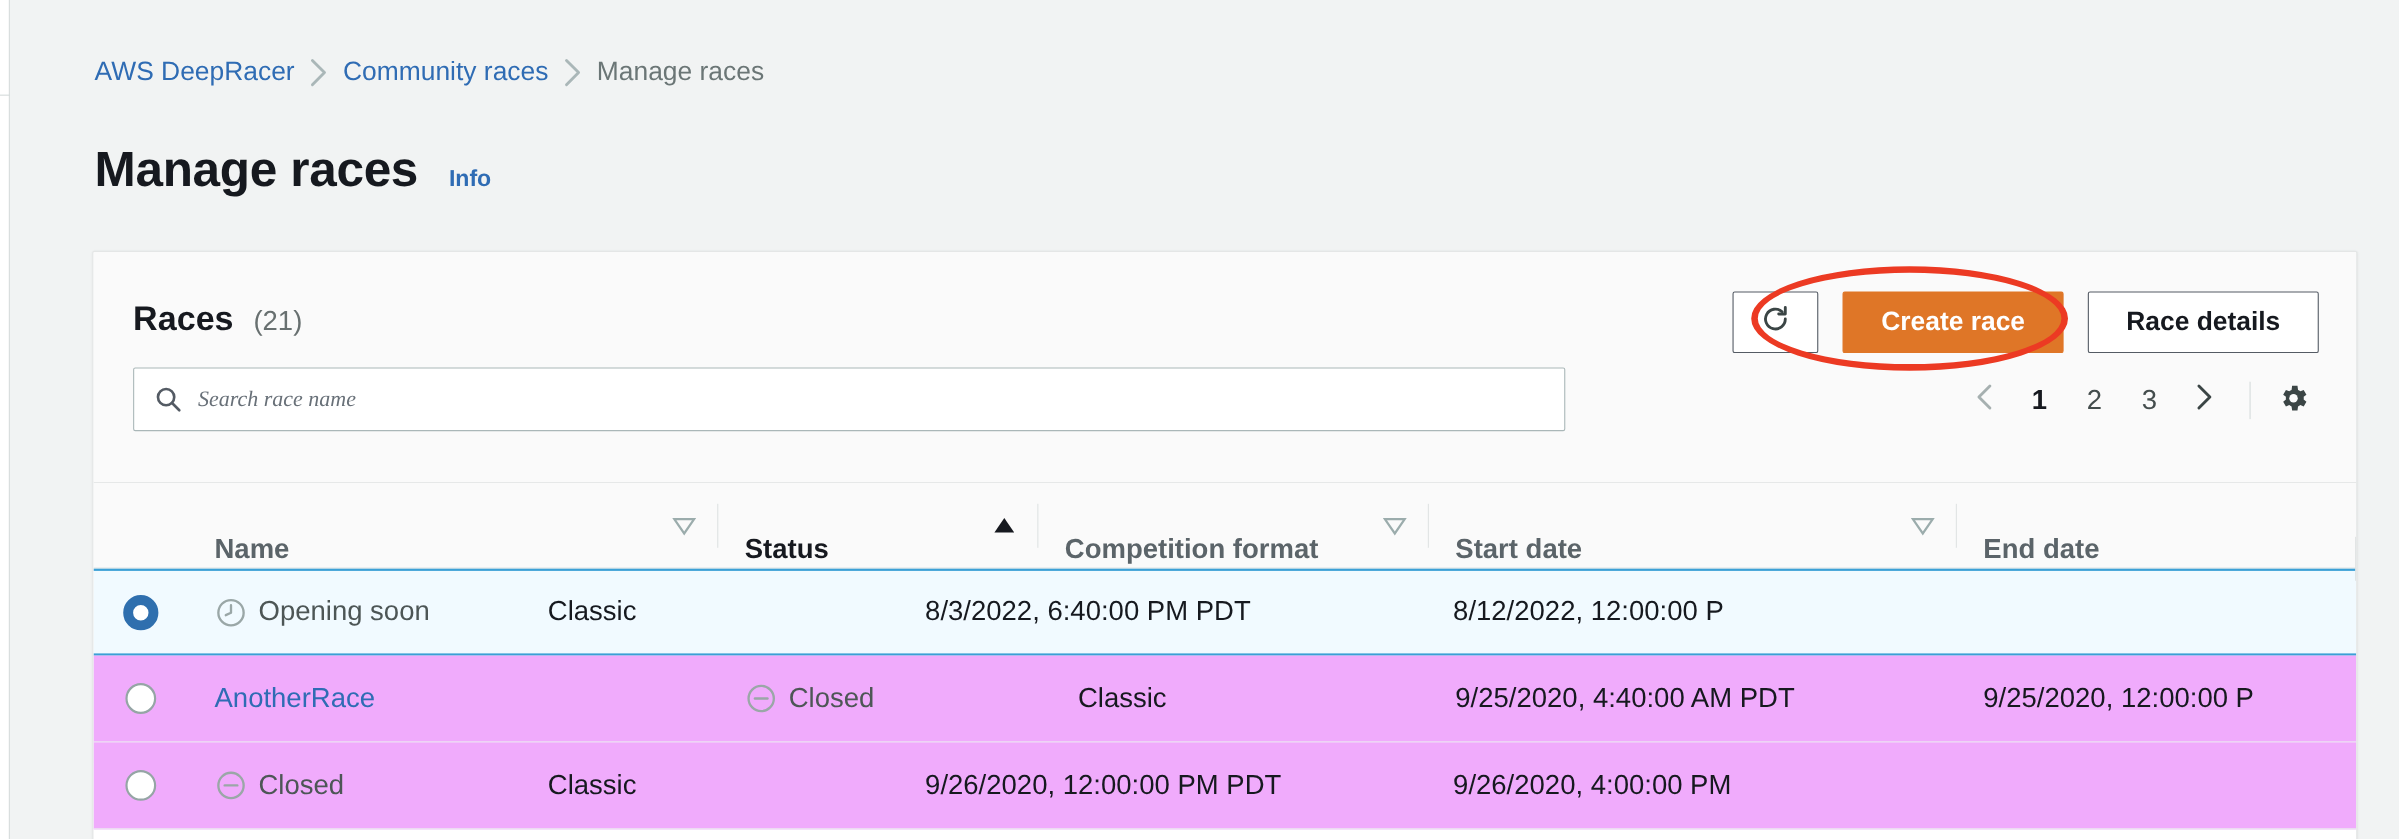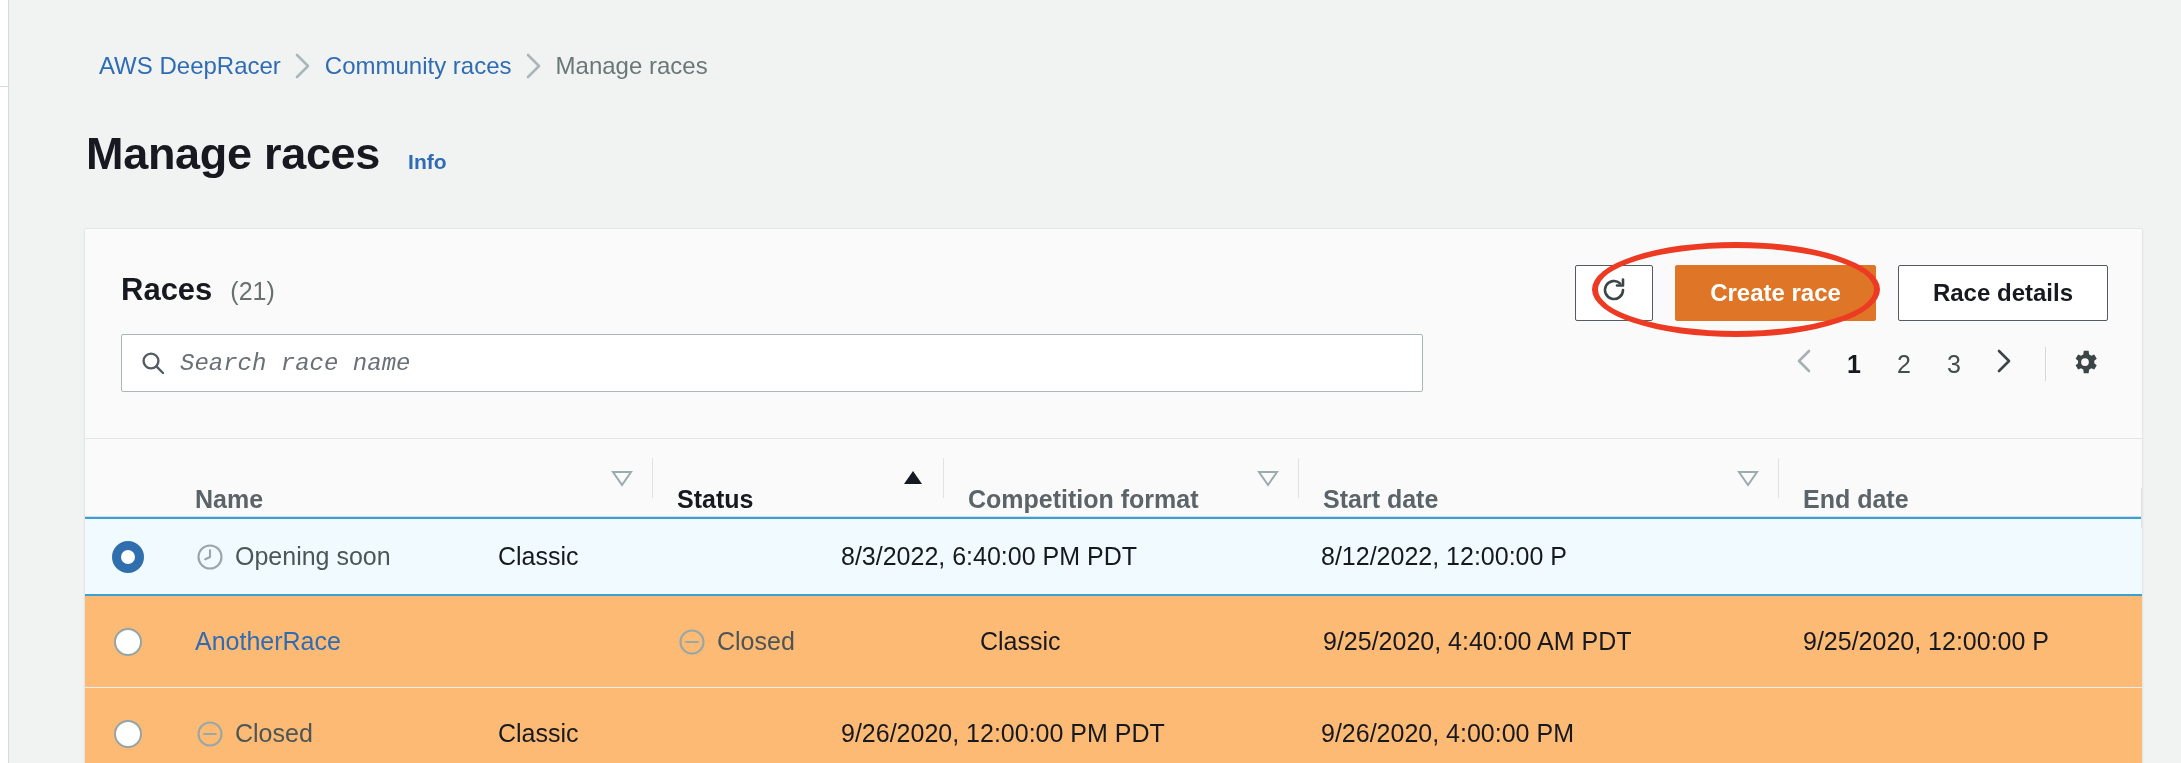--- a/index.html
+++ b/index.html
@@ -18,21 +18,21 @@
   .sidebar-edge {
     position: absolute; left: 0; top: 0; width: 9px; height: 763px;
     background: #ffffff; border-right: 1px solid #d5dbdb;
   }
   .sidebar-edge .notch {
     position: absolute; left: 0; top: 86px; width: 9px; height: 1px; background: #d5dbdb;
   }
 
   
   .breadcrumb {
-    position: absolute; left: 99px; top: 52px;
+    position: absolute; left: 86px; top: 52px;
     display: flex; align-items: center; gap: 0;
     font-size: 24px; line-height: 1;
   }
   .crumb-link { color: #2f6cb4; cursor: pointer; white-space: nowrap; }
   .crumb-current { color: #6b7676; white-space: nowrap; }
   .crumb-sep {
     width: 44px; display: flex; align-items: center; justify-content: center;
     color: #95a5a5;
   }
   .crumb-sep svg { display: block; }
@@ -70,22 +70,22 @@
     position: absolute; left: 36px; top: 105px;
     width: 1302px; height: 58px;
     background: #ffffff;
     border: 1px solid #aab7b8;
     border-radius: 2px;
     display: flex; align-items: center;
   }
   .search-icon { margin-left: 18px; margin-right: 14px; display: flex; color: #545b64; }
   .search-input {
     border: none; outline: none; background: transparent;
-    font-family: Liberation Mono, monospace;
-    font-size: 24px; color: #404040; width: 1180px;
+    font-family: Liberation Serif, serif;
+    font-size: 20px; color: #404040; width: 1180px;
   }
   .search-input::placeholder { color: #687078; font-style: italic; }
 
   
   .actions { position: absolute; right: 34px; top: 36px; display: flex; align-items: center; gap: 22px; }
   .btn {
     height: 56px; border-radius: 2px; display: flex; align-items: center; justify-content: center;
     font-size: 24px; font-weight: 700; cursor: pointer; white-space: nowrap;
     font-family: "Liberation Sans", sans-serif;
   }
@@ -105,22 +105,22 @@
   .pg-gear { width: 46px; height: 46px; display: flex; align-items: center; justify-content: center; cursor: pointer; color: #3b4545; }
 
   
   .thead {
     display: flex; align-items: center; height: 79px;
     background: #fafafa;
     border-top: 1px solid #e4e6e6;
     border-bottom: 1px solid #d8dcdc;
   }
   .tr {
-    display: flex; align-items: center; height: 92px;
-    background: #fdba74; border-bottom: 1px solid #ebeef0;
+    display: flex; align-items: center; height: 79px;
+    background: #f0abfc; border-bottom: 1px solid #ebeef0;
   }
   .tr.selected { background: #f1faff; border-top: 2px solid #3ba0d6; border-bottom: 2px solid #3ba0d6; height: 79px; }
 
   .c-sel   { width: 86px; display: flex; align-items: center; justify-content: center; flex: none; }
   .c-name  { width: 482px; flex: none; position: relative; padding-left: 24px; }
   .c-stat  { width: 291px; flex: none; position: relative; padding-left: 24px; }
   .c-comp  { width: 355px; flex: none; position: relative; padding-left: 24px; }
   .c-start { width: 480px; flex: none; position: relative; padding-left: 24px; }
   .c-end   { width: 480px; flex: none; position: relative; padding-left: 24px; }
 

